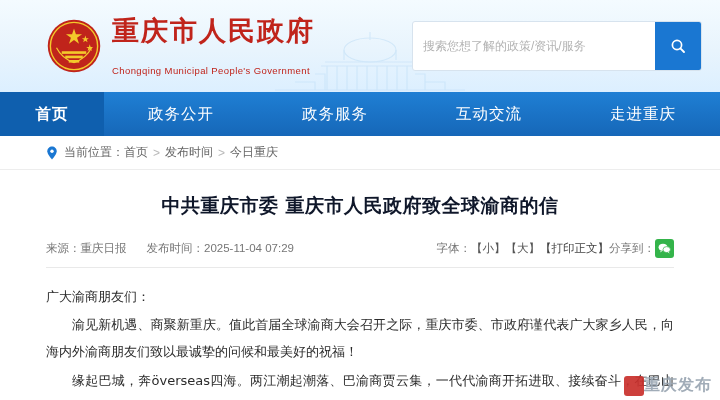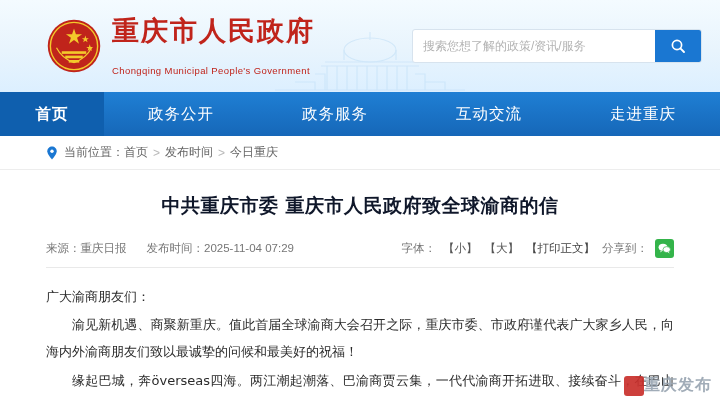--- a/index.html
+++ b/index.html
@@ -57,21 +57,21 @@
     color: #c0241b;
     letter-spacing: .4px;
     margin-top: 20px;
     white-space: nowrap;
   }
   .search-wrap {
     margin-left: auto;
     display: flex;
     align-items: center;
     width: 290px;
-    height: 34px;
+    height: 50px;
     background: #ffffff;
     border: 1px solid #d7e3ee;
     border-radius: 3px;
     overflow: hidden;
   }
   .search-input {
     flex: 1 1 auto;
     border: 0;
     outline: 0;
     height: 100%;
@@ -142,21 +142,21 @@
   .meta-row {
     display: flex;
     align-items: center;
     font-size: 11.5px;
     color: #767676;
     margin-top: 20px;
     padding-bottom: 9px;
     border-bottom: 1px solid #e9e9e9;
   }
   .meta-left { display: flex; align-items: center; gap: 20px; }
-  .meta-right { margin-left: auto; display: flex; align-items: center; gap: 7px; }
+  .meta-right { margin-left: auto; display: flex; align-items: center; }
   .meta-label { color: #767676; font-family: Liberation Serif, serif; }
   .font-btn {
     cursor: pointer;
     color: #555;
   }
   .print-btn { cursor: pointer; color: #444; }
   .share-green {
     width: 19px; height: 19px;
     border-radius: 3px;
     background: #34b44a;

